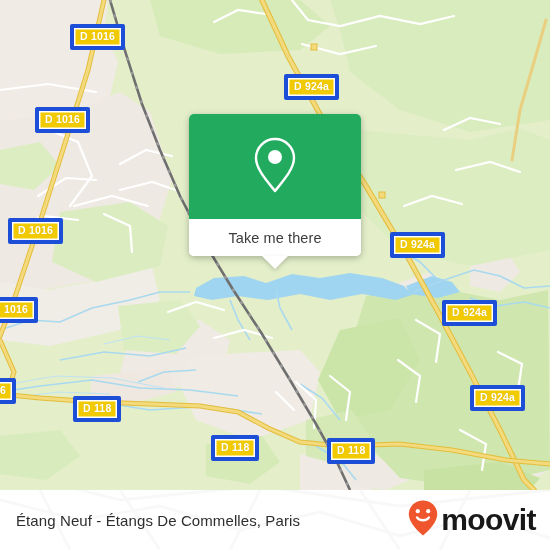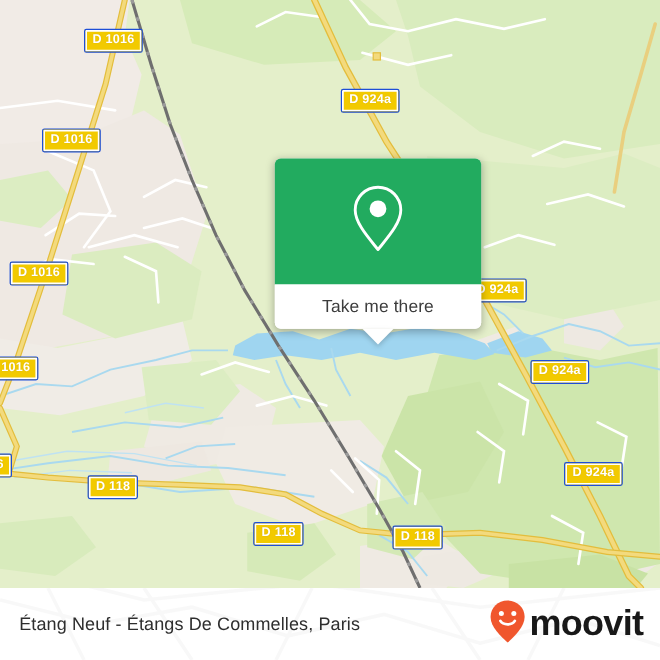--- a/index.html
+++ b/index.html
@@ -11,41 +11,40 @@
   #app{position:relative;width:550px;height:550px;overflow:hidden;}
 
   
   #map{position:absolute;left:0;top:0;width:550px;height:490px;overflow:hidden;background:#e4efca;}
   #map svg{position:absolute;left:0;top:0;}
 
   
   .shield{
     position:absolute;
     background:#f2ca00;
-    border:1px solid #1d4ed8;
+    border:4px solid #1d4ed8;
     box-shadow:inset 0 0 0 1.5px #ffffff;
     border-radius:2px;
     color:#ffffff;
     font-size:10.5px;
     font-weight:bold;
     line-height:13px;
     padding:2px 6px 3px 6px;
     white-space:nowrap;
     letter-spacing:0.2px;
     text-shadow:0 0 1px rgba(160,120,0,.35);
   }
 
   
   #card{
-    position:absolute;left:189px;top:132px;width:172px;height:142px;
+    position:absolute;left:189px;top:114px;width:172px;height:142px;
     border-radius:5px;
     background:#ffffff;
     box-shadow:0 2px 7px rgba(0,0,0,.28);
     overflow:visible;
-    margin-left:40px;
   }
   #card-top{
     height:105px;width:100%;
     background:#22ab5f;
     border-radius:5px 5px 0 0;
     display:flex;align-items:center;justify-content:center;
   }
   #card-bottom{
     height:37px;width:100%;
     border-radius:0 0 5px 5px;

